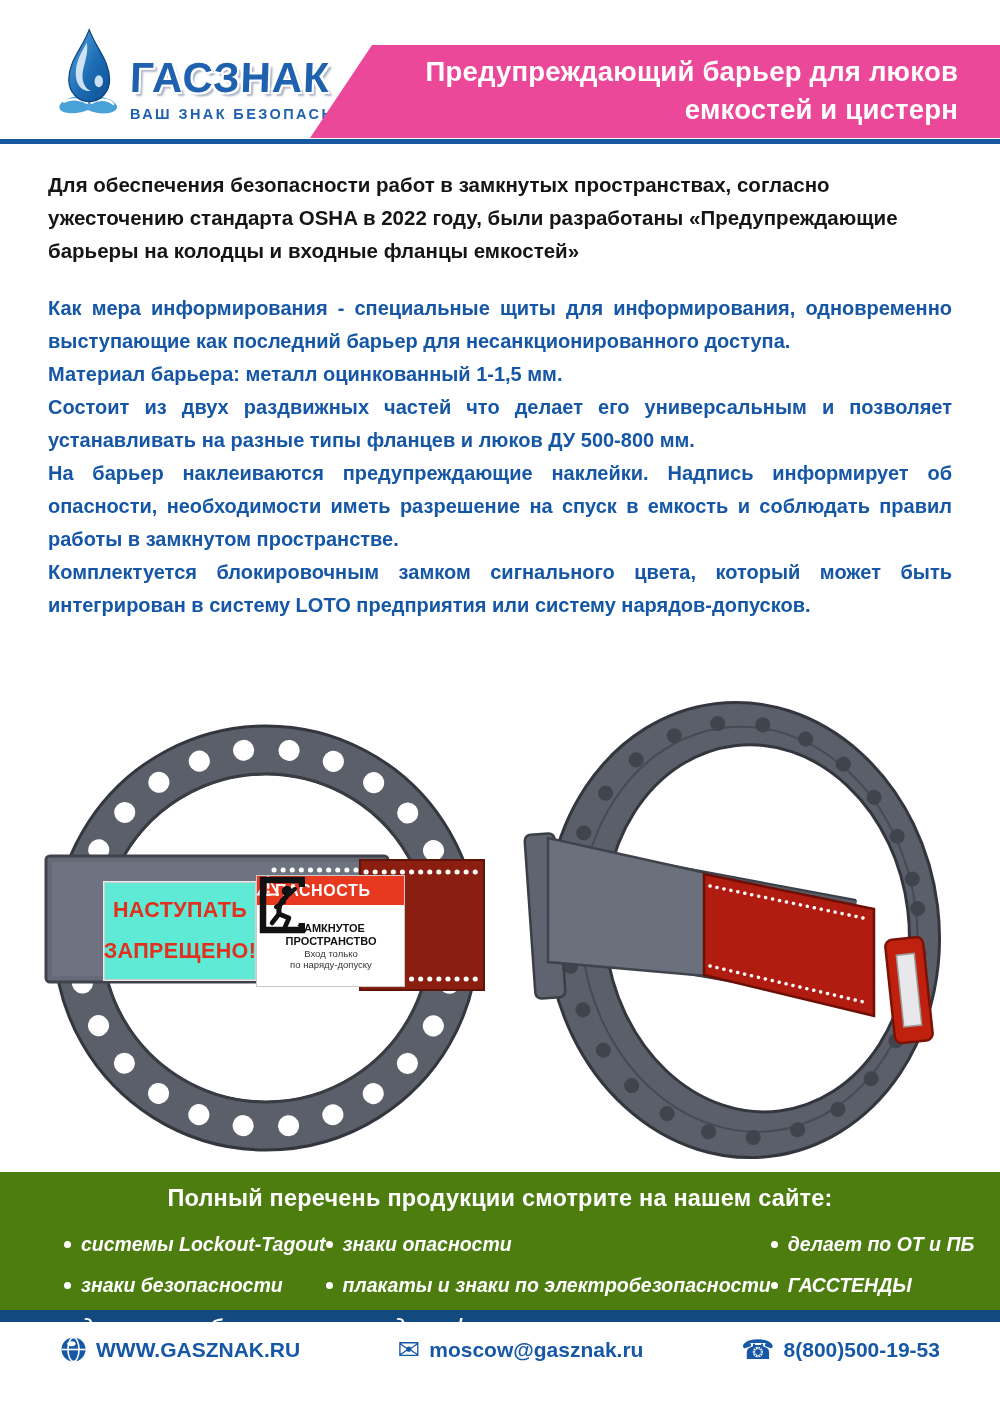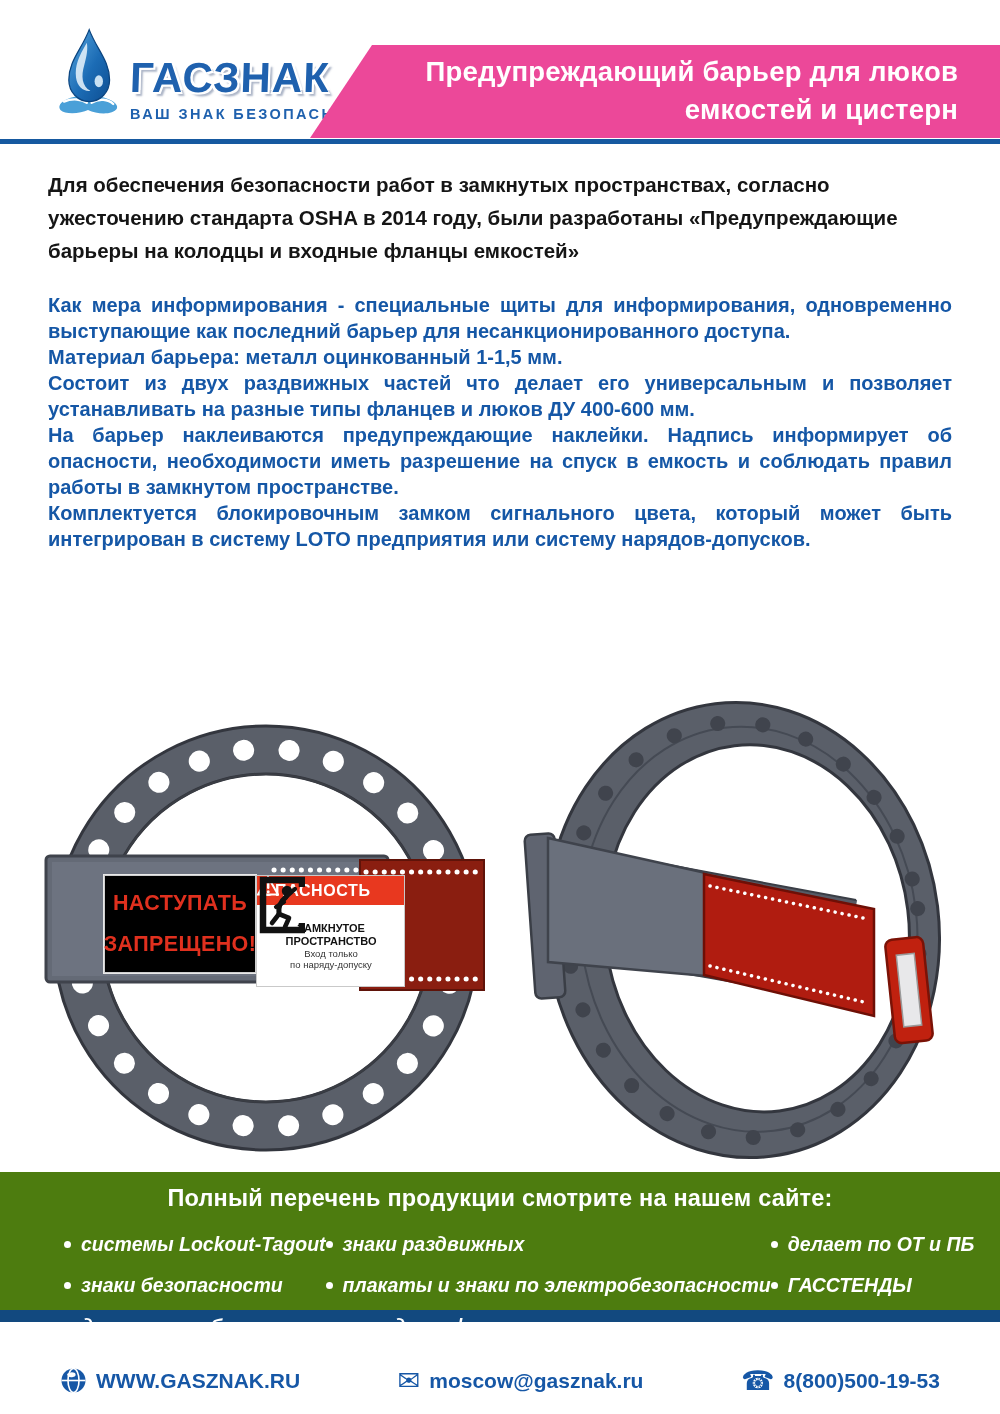--- a/index.html
+++ b/index.html
@@ -17,30 +17,30 @@
   .banner{position:absolute;top:45px;right:0;width:690px;height:93px;background:#ec4899;
           clip-path:polygon(62px 0,100% 0,100% 100%,0 100%);}
   .banner-title{position:absolute;top:8px;right:42px;text-align:right;color:#fff;
                 font-size:27.5px;font-weight:bold;line-height:38px;letter-spacing:.2px;}
   .rule-top{position:absolute;top:139px;left:0;width:1000px;height:5px;background:#1659a0;}
 
   
   .intro{position:absolute;left:48px;top:168px;width:890px;color:#151515;
          font-size:20.5px;font-weight:bold;line-height:33px;}
   .bluetext{position:absolute;left:48px;top:292px;width:904px;color:#1557a6;
-            font-size:20px;font-weight:bold;line-height:26px;}
+            font-size:20px;font-weight:bold;line-height:33px;}
   .bluetext p{margin:0;text-align:justify;}
 
   
   .fig{position:absolute;}
   .fig-front{left:28px;top:698px;width:470px;height:474px;}
   .fig-iso{left:518px;top:698px;width:478px;height:474px;}
   .fig svg{position:absolute;left:0;top:0;}
 
-  .label-step{position:absolute;left:76px;top:177px;width:150px;height:96px;background:#000000;
+  .label-step{position:absolute;left:76px;top:184px;width:150px;height:96px;background:#5eead4;
               border:1px solid #cfcfcf;box-shadow:0 0 0 1px #e9e9e9;display:flex;flex-direction:column;
               justify-content:space-evenly;align-items:center;}
   .label-step div{color:#e0301e;font-size:21.5px;font-weight:bold;letter-spacing:.4px;}
 
   .label-danger{position:absolute;left:228px;top:177px;width:147px;height:110px;background:#fff;
                 border:1px solid #c9c9c9;display:flex;flex-direction:column;}
   .dng-band{height:29px;background:#e8381f;display:flex;align-items:center;padding:0 5px;gap:5px;}
   .dng-band span{color:#fff;font-size:16px;font-weight:bold;letter-spacing:.6px;}
   .dng-body{flex:1;display:flex;align-items:center;padding:4px 4px 4px 5px;gap:5px;}
   .dng-txt{flex:1;text-align:center;}
@@ -54,21 +54,21 @@
   .footer-cols{display:flex;margin-top:12px;padding:0 34px 0 64px;}
   .fcol{list-style:none;margin:0;padding:0;}
   .fcol-1{flex:0 0 250px;}
   .fcol-2{flex:0 0 435px;}
   .fcol-3{flex:1;}
   .fcol li{display:flex;align-items:center;gap:10px;height:41px;color:#fff;
            font-size:19.5px;font-weight:bold;white-space:nowrap;font-style:italic;}
   .dot{width:7px;height:7px;border-radius:50%;background:#fff;flex:0 0 auto;}
 
   .contacts{position:absolute;left:0;top:1336px;width:1000px;height:58px;display:flex;
-            align-items:flex-end;justify-content:space-between;padding:0 60px;box-sizing:border-box;}
+            align-items:flex-start;justify-content:space-between;padding:0 60px;box-sizing:border-box;}
   .c-item{display:flex;align-items:center;gap:9px;color:#1657a6;font-weight:bold;font-size:21px;}
   .c-glyph{font-family:"DejaVu Sans",sans-serif;font-size:27px;line-height:27px;}
 </style>
 </head>
 <body>
 
 <div class="page">
 
   <div class="logo">
     <svg class="logo-drop" viewBox="0 0 120 160">
@@ -92,26 +92,26 @@
   </div>
 
   <div class="banner">
     <div class="banner-title">
       <div>Предупреждающий барьер для люков</div>
       <div>емкостей и цистерн</div>
     </div>
   </div>
   <div class="rule-top"></div>
 
-  <div class="intro">Для обеспечения безопасности работ в замкнутых пространствах, согласно ужесточению стандарта OSHA в 2014 году, были разработаны «Предупреждающие барьеры на колодцы и входные фланцы емкостей»</div>
+  <div class="intro">Для обеспечения безопасности работ в замкнутых пространствах, согласно ужесточению стандарта OSHA в 2022 году, были разработаны «Предупреждающие барьеры на колодцы и входные фланцы емкостей»</div>
 
   <div class="bluetext">
     <p>Как мера информирования - специальные щиты для информирования, одновременно выступающие как последний барьер для несанкционированного доступа.</p>
     <p>Материал барьера: металл оцинкованный 1-1,5 мм.</p>
-    <p>Состоит из двух раздвижных частей что делает его универсальным и позволяет устанавливать на разные типы фланцев и люков ДУ 400-600 мм.</p>
+    <p>Состоит из двух раздвижных частей что делает его универсальным и позволяет устанавливать на разные типы фланцев и люков ДУ 500-800 мм.</p>
     <p>На барьер наклеиваются предупреждающие наклейки. Надпись информирует об опасности, необходимости иметь разрешение на спуск в емкость и соблюдать правил работы в замкнутом пространстве.</p>
     <p>Комплектуется блокировочным замком сигнального цвета, который может быть интегрирован в систему LOTO предприятия или систему нарядов-допусков.</p>
   </div>
 
   <div class="fig fig-front">
     <svg width="470" height="474" viewBox="0 0 470 474">
 
       <path d="M238,28 a212,212 0 1 0 .1,0 Z M238,76 a164,164 0 1 1 -.1,0 Z" fill="#5a5f69" fill-rule="evenodd" stroke="#33363e" stroke-width="3"></path>
       <circle cx="238" cy="240" r="164" fill="none" stroke="#3a3d44" stroke-width="2"></circle>
       <circle cx="238" cy="240" r="189" fill="none" stroke="#ffffff" stroke-width="21" stroke-dasharray="0.1 45.57" stroke-linecap="round"></circle>
@@ -203,21 +203,21 @@
             <span>знаки безопасности</span>
           </li>
         <li>
             <span class="dot"></span>
             <span>дорожные работы</span>
           </li>
       </ul>
       <ul class="fcol fcol-2">
         <li>
             <span class="dot"></span>
-            <span>знаки раздвижных</span>
+            <span>знаки опасности</span>
           </li>
         <li>
             <span class="dot"></span>
             <span>плакаты и знаки по электробезопасности</span>
           </li>
         <li>
             <span class="dot"></span>
             <span>стенды информационные</span>
           </li>
       </ul>

